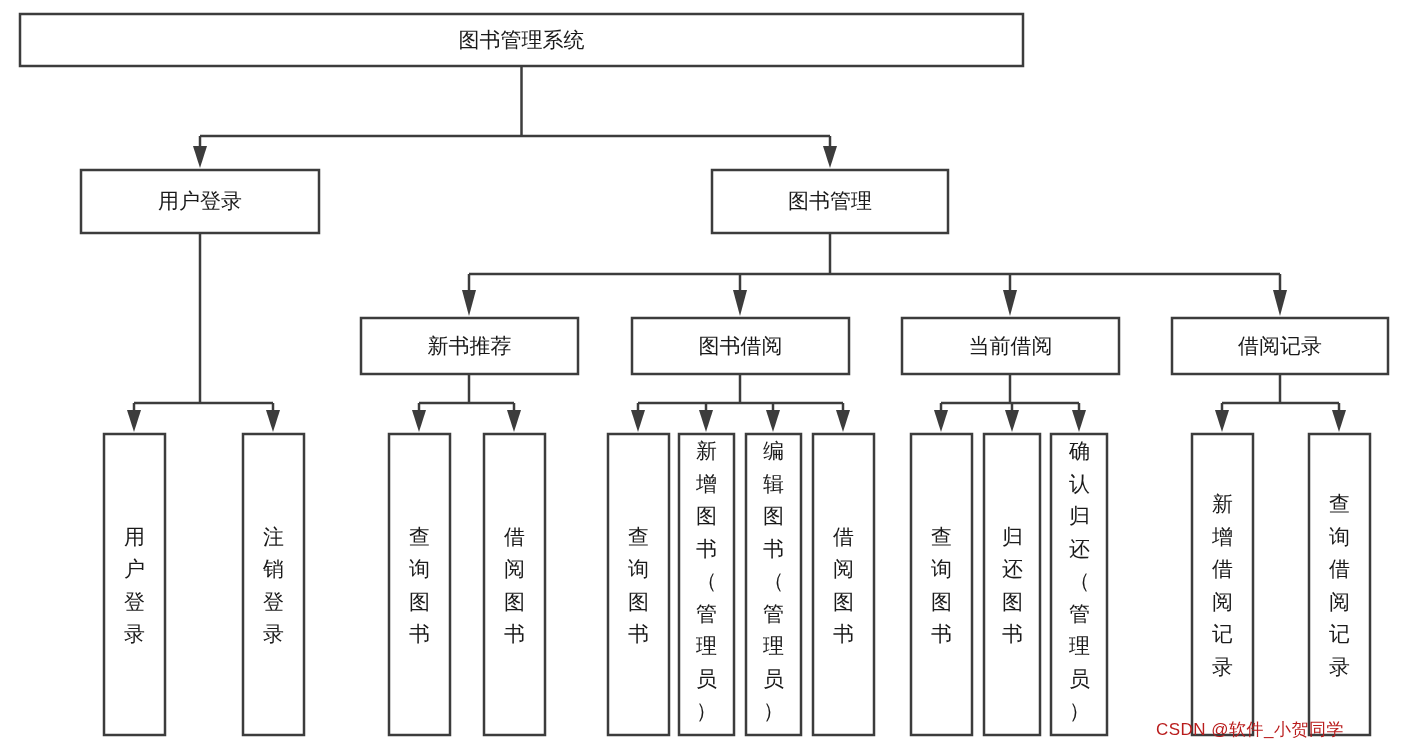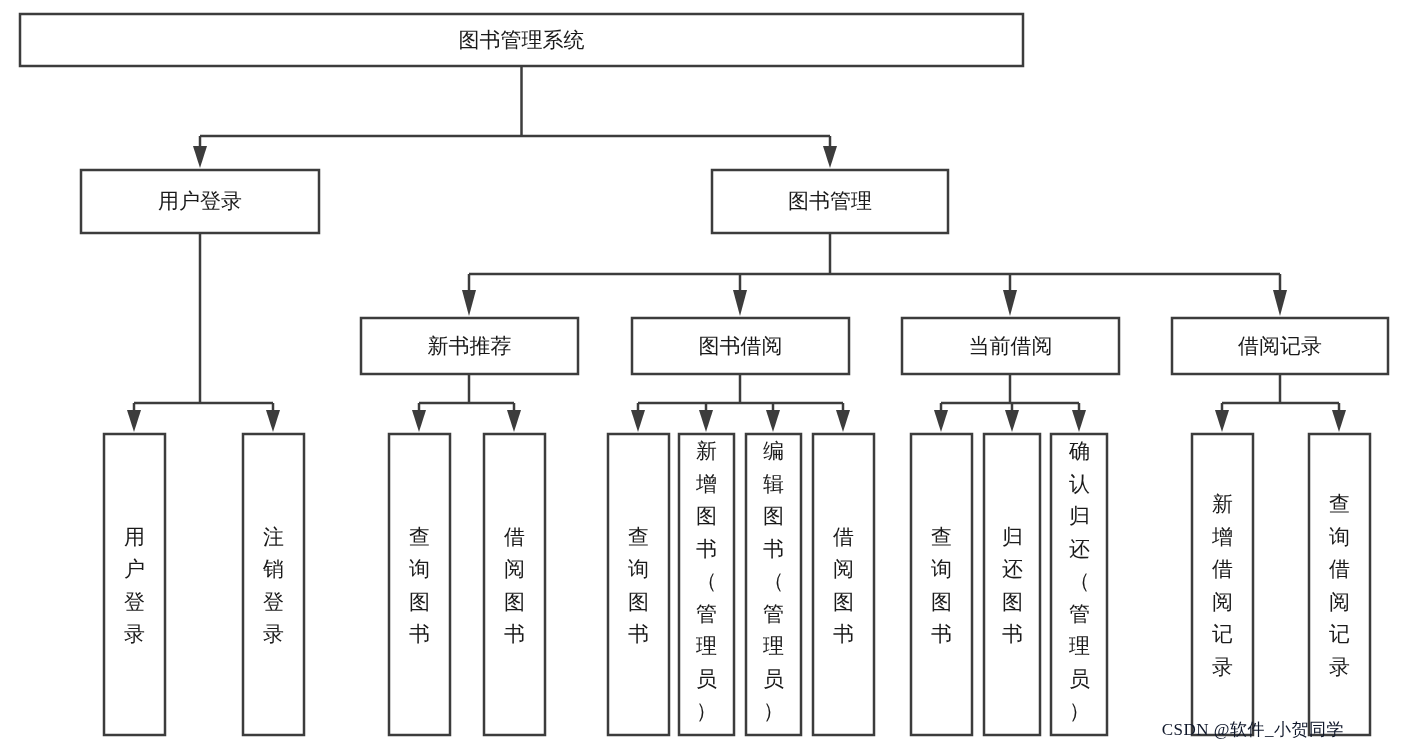--- a/index.html
+++ b/index.html
@@ -50,23 +50,23 @@
   .node-label-v {
     font-family: "Liberation Sans", "DejaVu Sans", sans-serif;
     font-size: 21px;
     fill: #1a1a1a;
     text-anchor: middle;
   }
   .watermark-text {
     position: absolute;
     right: 10px;
     bottom: 6px;
-    font-family: Liberation Serif, serif;
+    font-family: Liberation Sans, sans-serif;
     font-size: 17px;
-    color: #0f172a;
+    color: #b91c1c;
     white-space: nowrap;
     letter-spacing: 0.5px;
   }
 </style>
 </head>
 <body>
 
 <div id="diagram-root">
 
   <svg id="flow" viewBox="0 0 1405 747" xmlns="http://www.w3.org/2000/svg">

